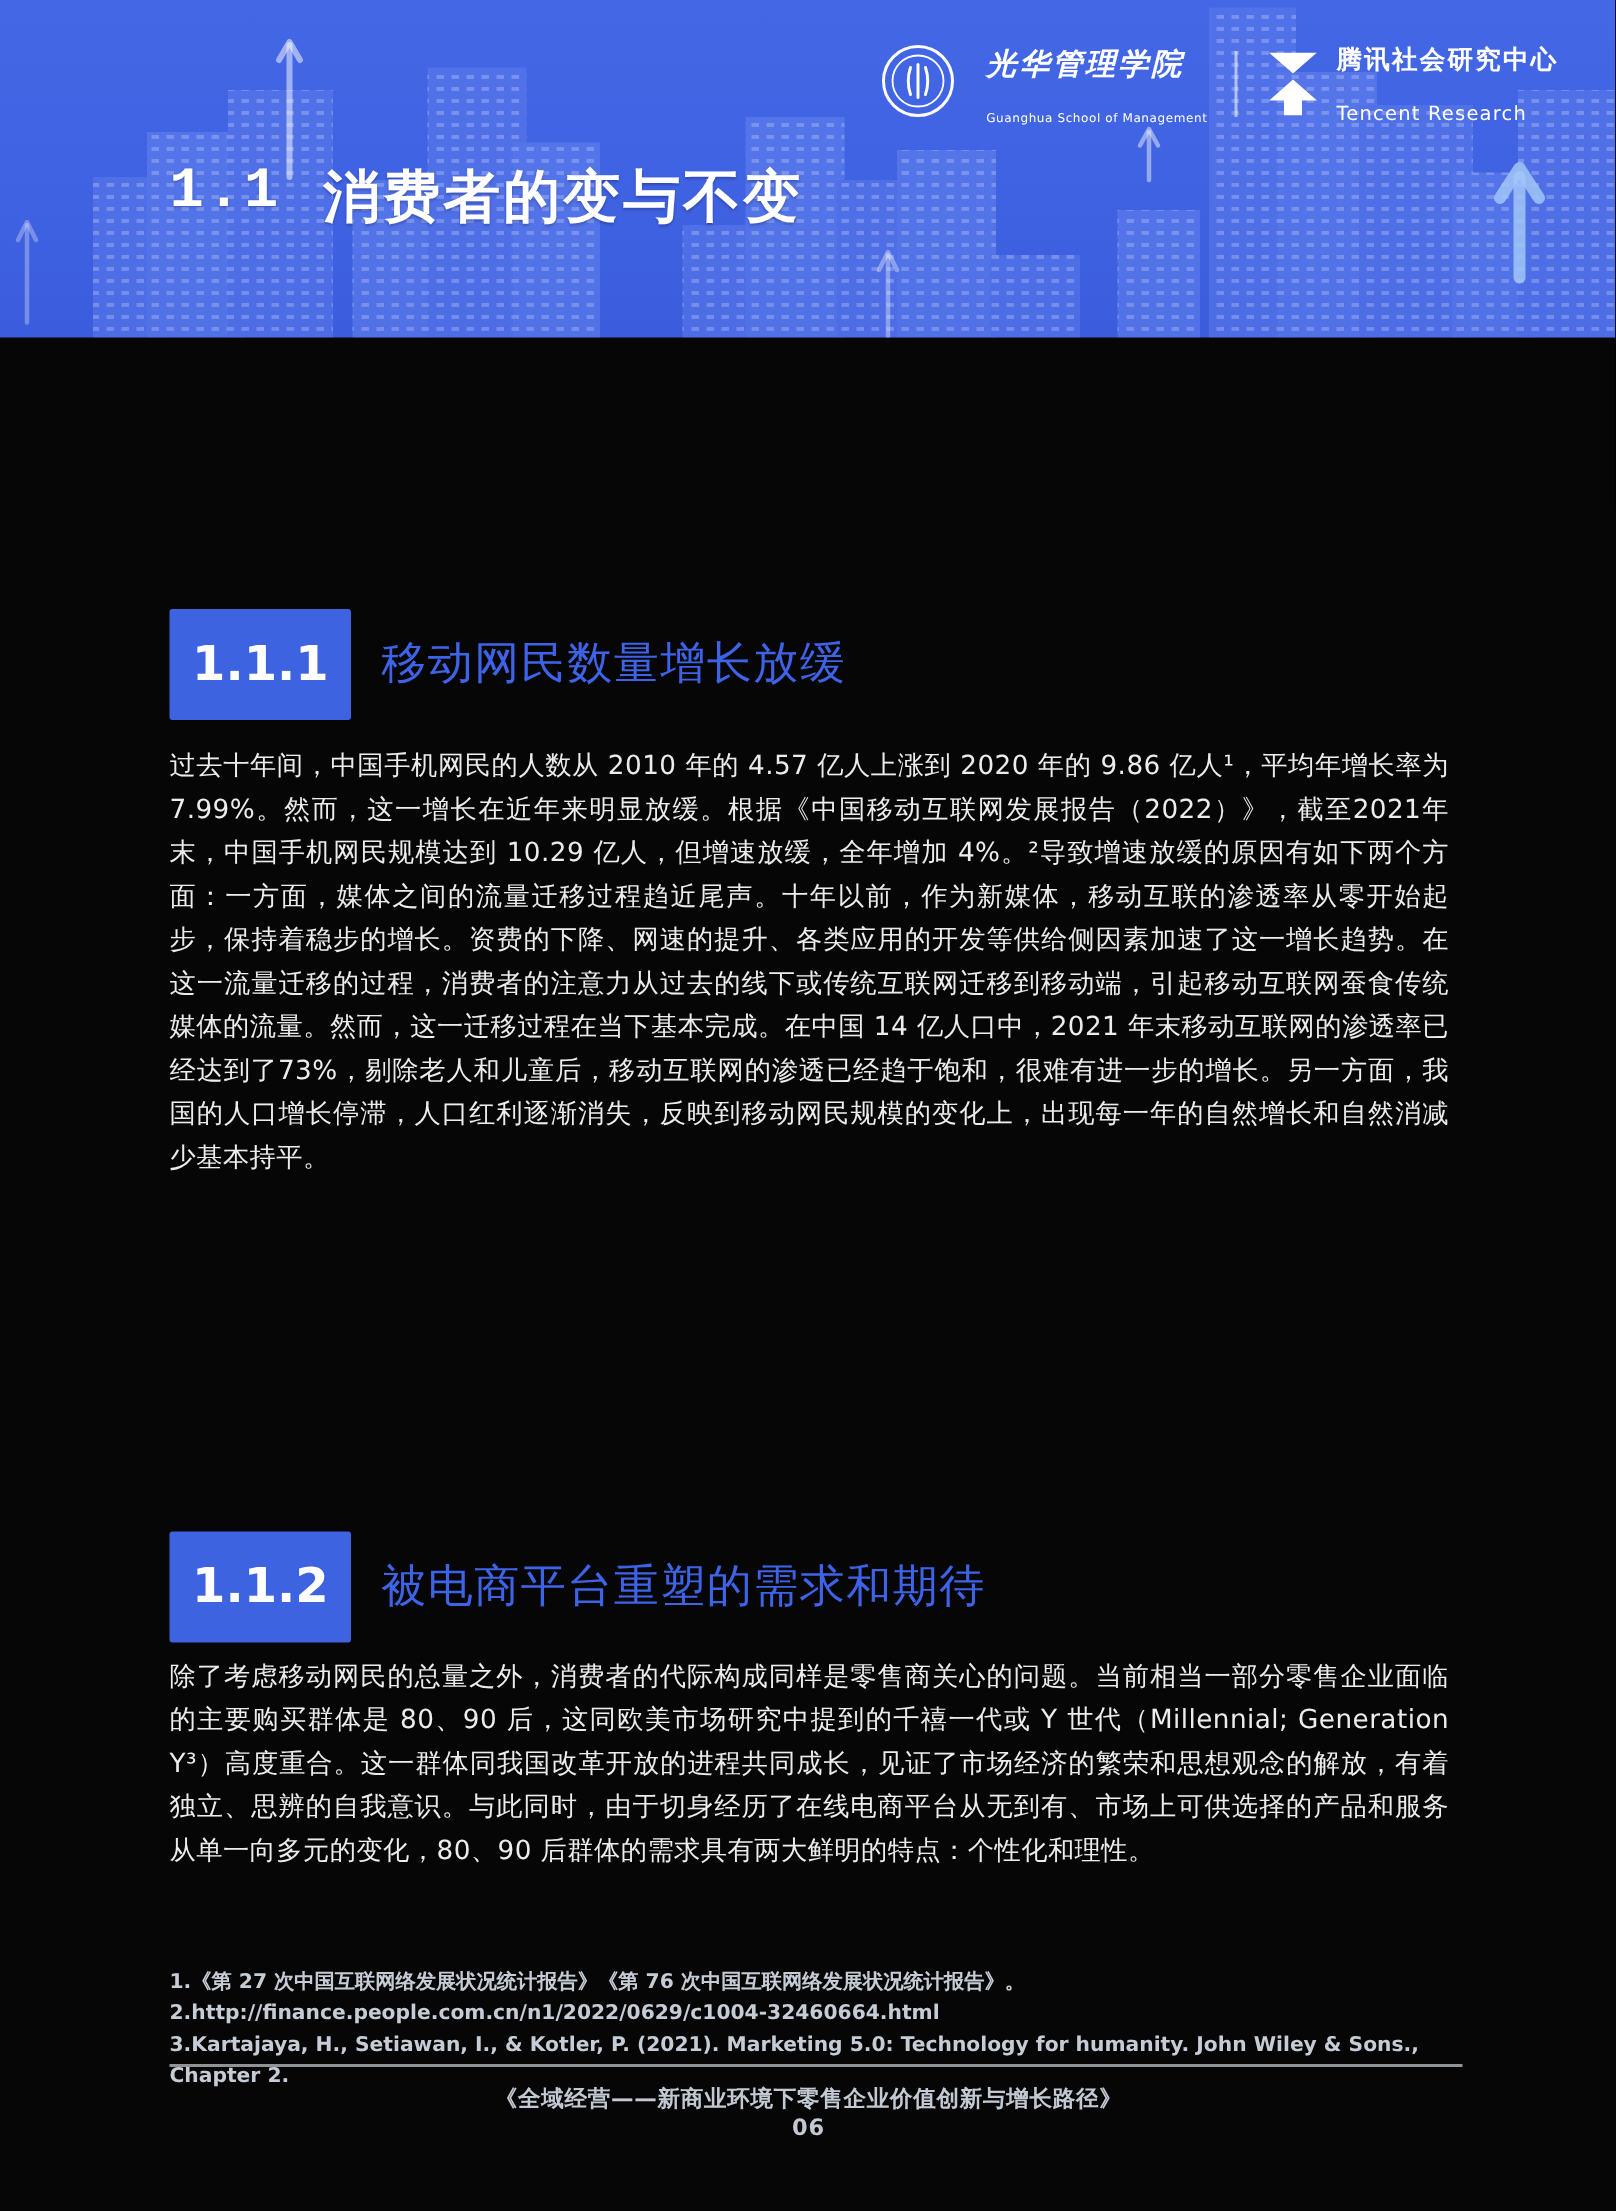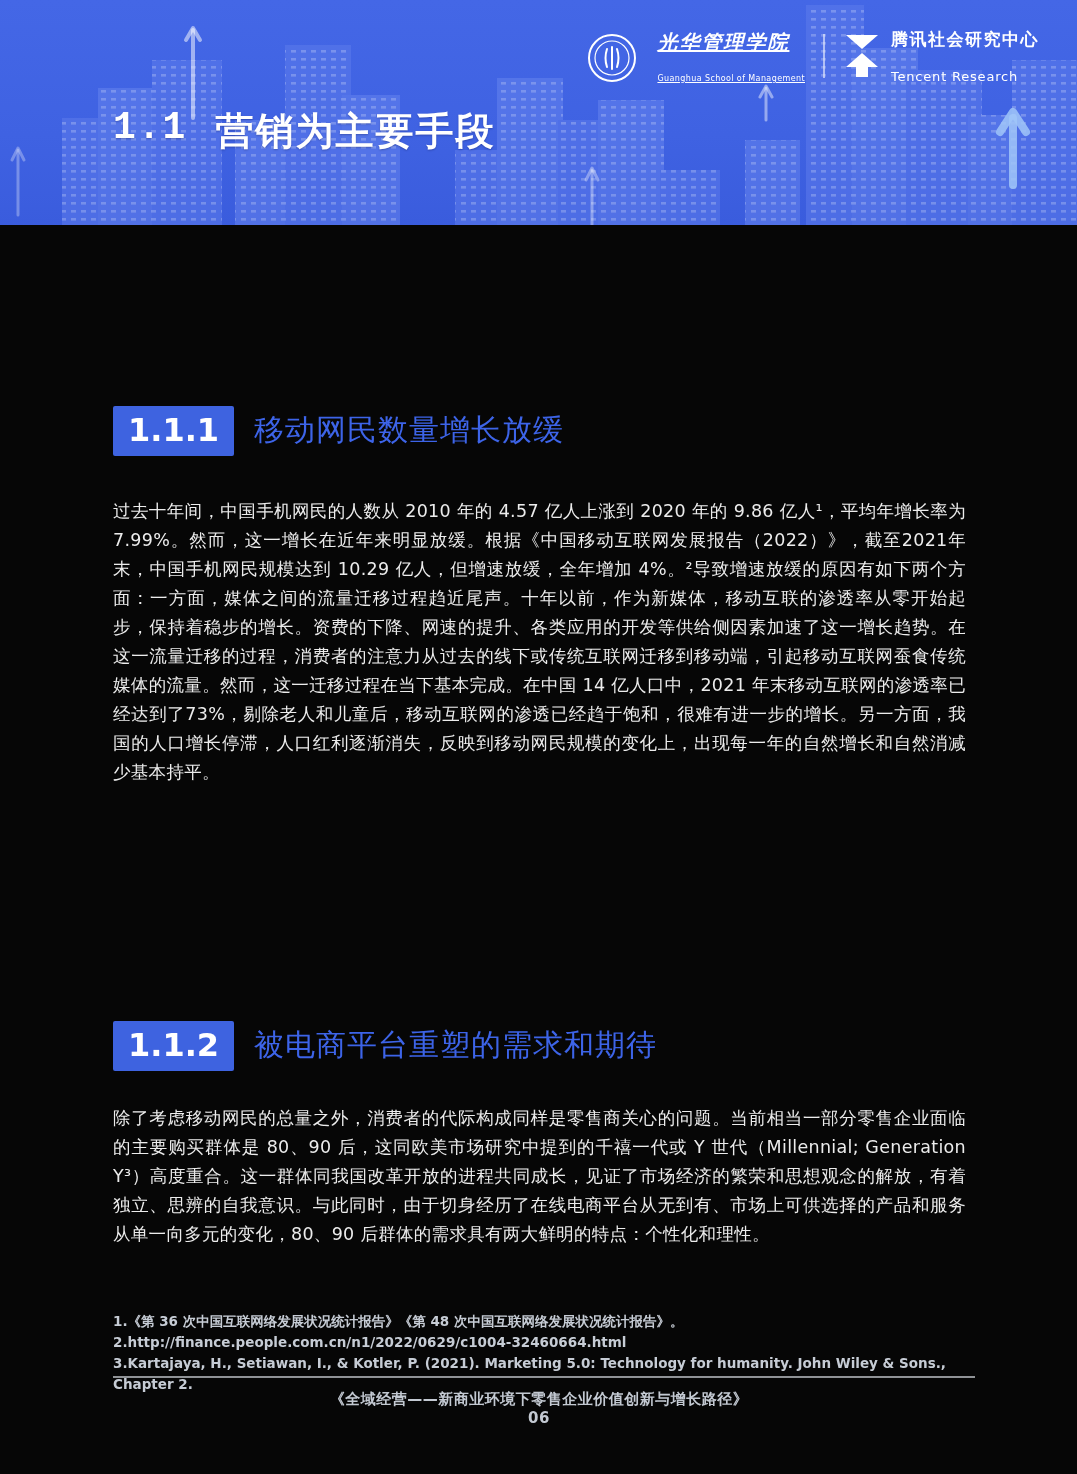--- a/index.html
+++ b/index.html
@@ -18,42 +18,42 @@
   .skyline { position:absolute; inset:0; }
   .header-title {
     position:absolute; left:113px; top:106px;
     color:#ffffff; font-size:38px; font-weight:bold; letter-spacing:2px;
     display:flex; gap:28px; text-shadow:0 1px 2px rgba(0,0,40,0.25);font-family:Liberation Mono, monospace;
   }
   .logos {
     position:absolute; top:28px; right:38px;
     display:flex; align-items:center; gap:18px; color:#ffffff;
   }
-  .gh-logo { display:flex; align-items:flex-end; gap:20px;text-decoration:underline; }
+  .gh-logo { display:flex; align-items:flex-start; gap:20px; }
   .gh-text .gh-name { font-size:20px; font-weight:bold; letter-spacing:2px; font-style:italic; }
   .gh-text .gh-sub { font-size:8px; letter-spacing:0.4px; margin-top:18px; }
   .logo-divider { width:2px; height:44px; background:rgba(255,255,255,0.55); }
   .tc-logo { display:flex; align-items:center; gap:10px; }
   .tc-text .tc-name { font-size:17px; font-weight:bold; letter-spacing:1.5px; }
   .tc-text .tc-sub { font-size:13px; letter-spacing:0.8px; margin-top:18px; }
 
   
   .para {
     position:absolute; left:113px; width:853px;
     color:#ececec; font-size:17.5px; line-height:29px;
     text-align:justify; letter-spacing:0.3px;
   }
   .section-heading {
     position:absolute; left:113px;
     display:flex; align-items:center; gap:20px;
   }
   .section-badge {
     background:#3e63e0; color:#ffffff;
     font-size:32px; font-weight:bold;
-    padding:4px 15px; border-radius:2px; line-height:1.3;
+    padding:16px 15px; border-radius:2px; line-height:1.3;
   }
   .section-title {
     color:#3d64e8; font-size:30px; font-weight:normal; letter-spacing:1px;
   }
 
   
   .footnotes {
     position:absolute; left:113px; top:1311px; width:870px;
     color:#c6ccd5; font-size:13.5px; line-height:21px; font-weight:600;
   }
@@ -166,39 +166,39 @@
         </svg>
         <div class="tc-text">
           <div class="tc-name">腾讯社会研究中心</div>
           <div class="tc-sub">Tencent Research</div>
         </div>
       </div>
     </div>
 
     <div class="header-title">
       <span>1.1</span>
-      <span>营销为主要手段</span>
+      <span>消费者的变与不变</span>
     </div>
   </div>
 
 
   <div class="section-heading" style="top:406px;">
     <span class="section-badge">1.1.1</span>
     <span class="section-title">移动网民数量增长放缓</span>
   </div>
   <div class="para" style="top:497px;">过去十年间，中国手机网民的人数从 2010 年的 4.57 亿人上涨到 2020 年的 9.86 亿人¹，平均年增长率为 7.99%。然而，这一增长在近年来明显放缓。根据《中国移动互联网发展报告（2022）》，截至2021年末，中国手机网民规模达到 10.29 亿人，但增速放缓，全年增加 4%。²导致增速放缓的原因有如下两个方面：一方面，媒体之间的流量迁移过程趋近尾声。十年以前，作为新媒体，移动互联的渗透率从零开始起步，保持着稳步的增长。资费的下降、网速的提升、各类应用的开发等供给侧因素加速了这一增长趋势。在这一流量迁移的过程，消费者的注意力从过去的线下或传统互联网迁移到移动端，引起移动互联网蚕食传统媒体的流量。然而，这一迁移过程在当下基本完成。在中国 14 亿人口中，2021 年末移动互联网的渗透率已经达到了73%，剔除老人和儿童后，移动互联网的渗透已经趋于饱和，很难有进一步的增长。另一方面，我国的人口增长停滞，人口红利逐渐消失，反映到移动网民规模的变化上，出现每一年的自然增长和自然消减少基本持平。</div>
 
   <div class="section-heading" style="top:1021px;">
     <span class="section-badge">1.1.2</span>
     <span class="section-title">被电商平台重塑的需求和期待</span>
   </div>
   <div class="para" style="top:1104px;">除了考虑移动网民的总量之外，消费者的代际构成同样是零售商关心的问题。当前相当一部分零售企业面临的主要购买群体是 80、90 后，这同欧美市场研究中提到的千禧一代或 Y 世代（Millennial; Generation Y³）高度重合。这一群体同我国改革开放的进程共同成长，见证了市场经济的繁荣和思想观念的解放，有着独立、思辨的自我意识。与此同时，由于切身经历了在线电商平台从无到有、市场上可供选择的产品和服务从单一向多元的变化，80、90 后群体的需求具有两大鲜明的特点：个性化和理性。</div>
 
   <div class="footnotes">
-    <div>1.《第 36 次中国互联网络发展状况统计报告》《第 48 次中国互联网络发展状况统计报告》。</div>
+    <div>1.《第 27 次中国互联网络发展状况统计报告》《第 76 次中国互联网络发展状况统计报告》。</div>
     <div>2.http://finance.people.com.cn/n1/2022/0629/c1004-32460664.html</div>
     <div>3.Kartajaya, H., Setiawan, I., &amp; Kotler, P. (2021). Marketing 5.0: Technology for humanity. John Wiley &amp; Sons., Chapter 2.</div>
   </div>
 
   <div class="footer-line"></div>
   <div class="footer">
     <span>《全域经营——新商业环境下零售企业价值创新与增长路径》</span>
     <span>06</span>
   </div>
 

